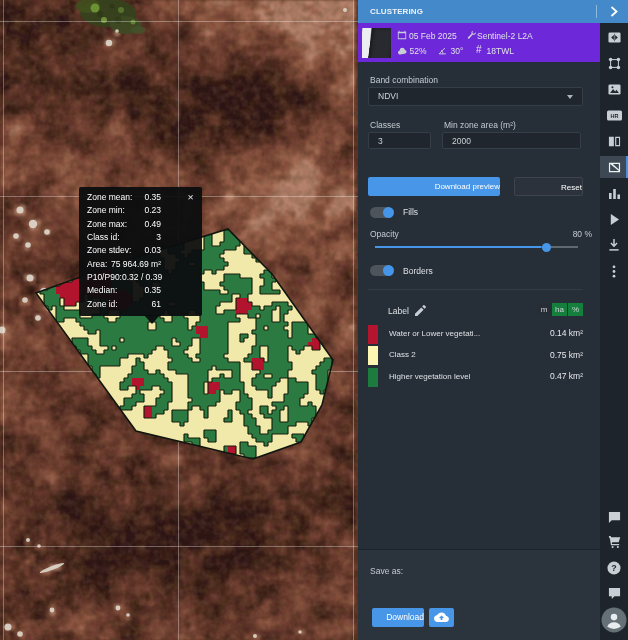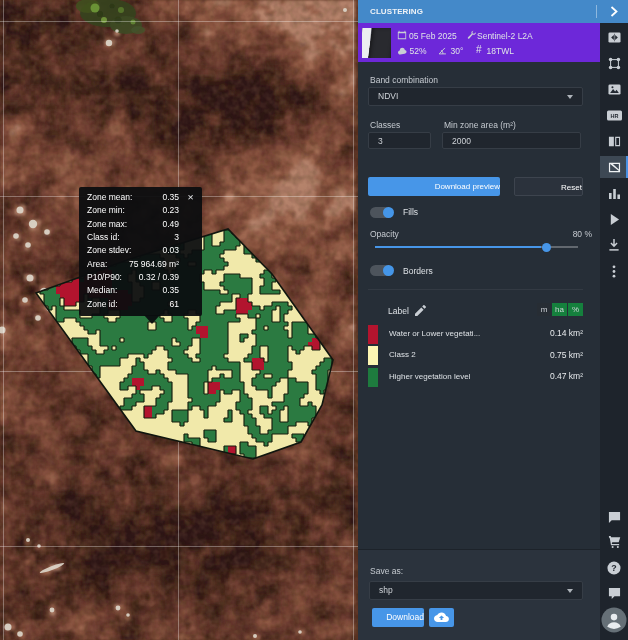--- a/index.html
+++ b/index.html
@@ -1,20 +1,20 @@
 <!DOCTYPE html>
 <html><head><meta charset="utf-8">
 <style>
 *{margin:0;padding:0;box-sizing:border-box}
 html,body{width:628px;height:640px;overflow:hidden;background:#262e37;font-family:"Liberation Sans",sans-serif}
 #app{position:relative;width:628px;height:640px;overflow:hidden}
 #map{position:absolute;left:0;top:0;width:358px;height:640px;background:#5a3322}
 .tt{position:absolute;left:79px;top:187px;width:123px;height:129px;background:rgba(11,13,15,.94);border-radius:2px;color:#fff;font-size:8.5px;padding:4px 8px 0 8px;z-index:5}
 .tt .row{display:flex;justify-content:space-between;height:13.35px;line-height:13.5px;white-space:nowrap}
-.tt .v{margin-right:15px}
+.tt .v{margin-right:33px}
 .tt .x{position:absolute;right:8px;top:7px;color:#e8eaec;font-size:8px;line-height:7px;transform:scaleY(.95)}
 .tail{position:absolute;left:144px;top:315px;width:0;height:0;border-left:8px solid transparent;border-right:8px solid transparent;border-top:9px solid rgba(11,13,15,.94);z-index:5}
 #panel{position:absolute;left:358px;top:0;width:242px;height:640px;background:#262e37;font-size:8.5px}
 #header{position:absolute;left:358px;top:0;width:270px;height:23px;background:#4489c9;z-index:10}
 #header .t{position:absolute;left:12px;top:7px;font-size:8px;font-weight:bold;letter-spacing:.1px;color:#eef2f6}
 #header .sep{position:absolute;left:238px;top:5px;width:1px;height:13px;background:rgba(255,255,255,.4)}
 #header .chev{position:absolute;left:252px;top:6px}
 #scene{position:absolute;left:0;top:23px;width:242px;height:39px;background:#6d28d9;color:#dfe3e7;font-size:8.5px}
 #scene .thumb{position:absolute;left:4px;top:5px;width:29px;height:30px;background:#3c3d47;overflow:hidden}
 #scene .thumb i{position:absolute;left:-1px;top:-2px;width:8.5px;height:36px;background:#eceef0;transform:skewX(-5deg)}
@@ -265,21 +265,20 @@
           <span class="ar">0.75 km²</span>
         </div>
   <div class="swatch" style="top:305.5px;background:#1e7b3e"></div>
   <div class="crow" style="top:309px">
           <span class="nm">Higher vegetation level</span>
           <span class="ar">0.47 km²</span>
         </div>
  </div>
  <div id="footer">
   <div style="position:absolute;left:12px;top:16px">Save as:</div>
-  <div class="sel" style="position:absolute;left:11px;top:31px;width:214px">shp<span class="ar"></span></div>
   <div class="btn blue" style="position:absolute;left:14px;top:58px;width:52px;height:18.5px;line-height:18.5px;font-size:8.5px">Download</div>
   <div class="btn blue" style="position:absolute;left:71px;top:58px;width:25px;height:18.5px">
     <svg width="15" height="11" viewBox="0 0 15 11" style="margin:4px auto 0">
             <path fill="#fff" d="M12.1 4.1C11.7 2 9.8.4 7.5.4 5.7.4 4.1 1.4 3.3 2.9 1.4 3.1 0 4.6 0 6.5 0 8.5 1.7 10 3.7 10h8.1c1.7 0 3.1-1.3 3.1-3 0-1.6-1.2-2.8-2.8-2.9zM8.4 6v2H6.6V6H4.9L7.5 3.4 10.1 6H8.4z"></path>
           </svg>
   </div>
  </div>
 </div>
 
 <div id="iconbar">

